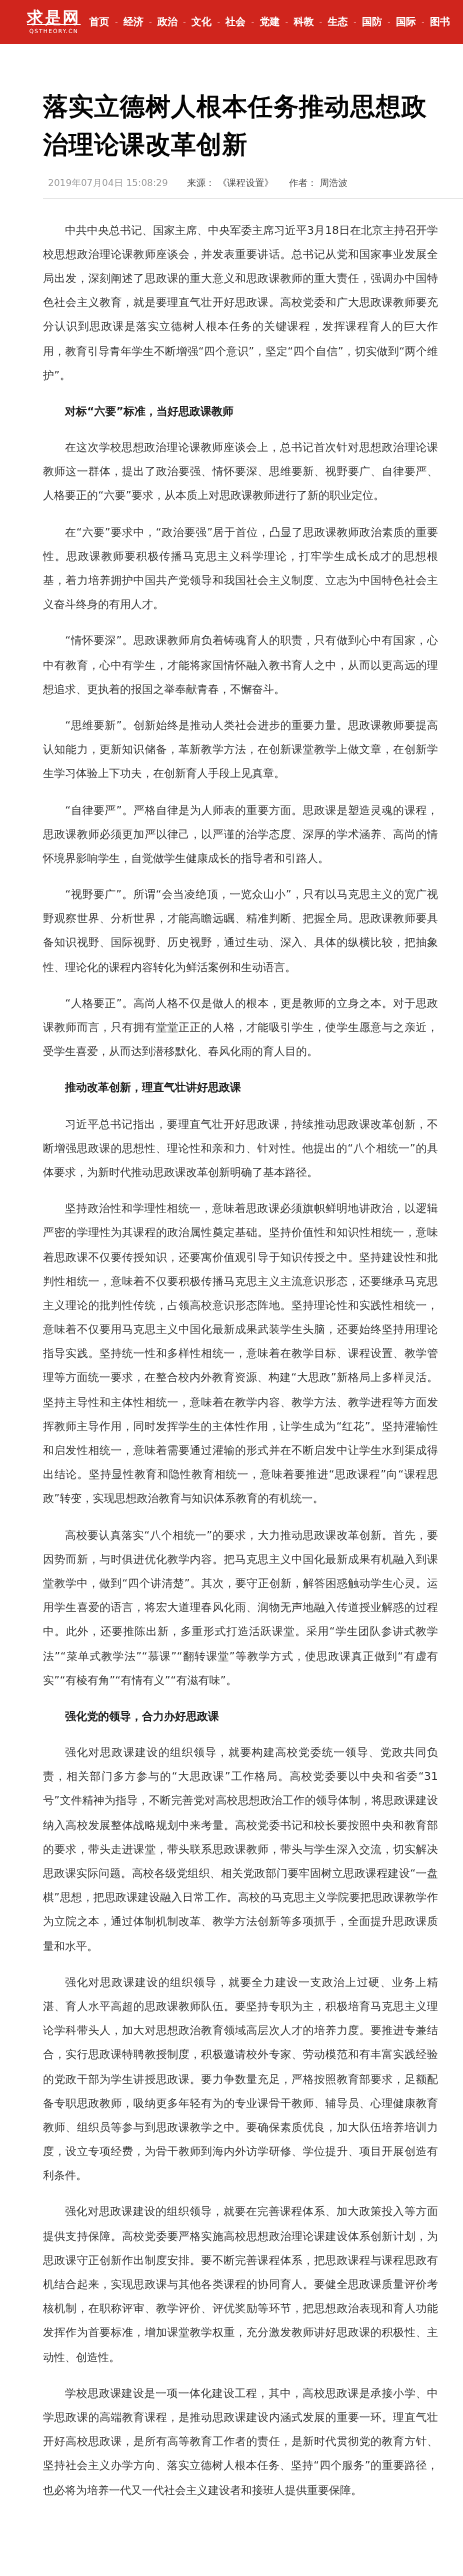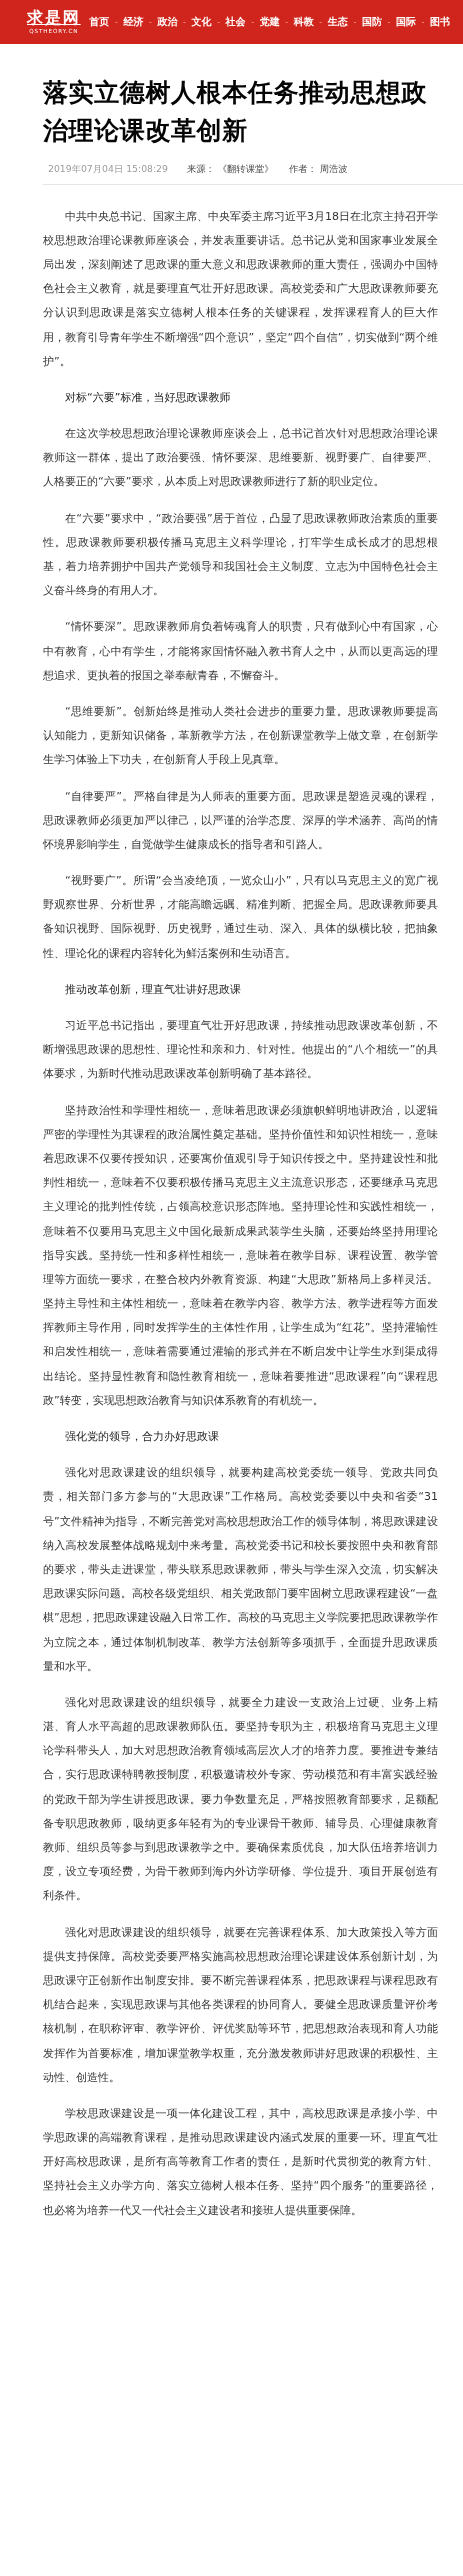--- a/index.html
+++ b/index.html
@@ -13,32 +13,32 @@
   .logo { margin-left:27px; color:#fff; text-align:center; cursor:pointer; }
   .logo-title { font-size:16px; font-weight:700; letter-spacing:1.9px; line-height:18.5px;text-decoration:underline; }
   .logo-sub { font-size:5.6px; letter-spacing:0.9px; line-height:6.8px; }
   .nav { display:flex; align-items:center; margin-left:8.6px; }
   .nav-cell { display:flex; align-items:center; }
   .nav-sep { color:#f0a19c; font-size:8px; margin:0 5.6px; }
   .nav-cell:first-of-type .nav-sep { display:none; }
   .nav-link { color:#ffffff; font-size:10px; font-weight:600; text-decoration:none; white-space:nowrap; cursor:pointer; }
 
   
-  .article-title { margin:30px 0 0 43px; width:405px; font-size:25px; font-weight:700; color:#050505; line-height:1.5; letter-spacing:0.6px; }
+  .article-title { margin:44px 0 0 43px; width:405px; font-size:25px; font-weight:700; color:#050505; line-height:1.5; letter-spacing:0.6px; }
   .meta-row { margin:13.6px 0 0 48px; font-size:9.3px; color:#4a4a4a; }
   .meta-date { color:#9b9b9b; margin-right:16px; }
   .meta-label { color:#4a4a4a; }
   .meta-value { color:#4a4a4a; margin-right:12.4px; }
   .divider { margin-left:43px; width:618px; border-top:0.6px solid #e6e6e6; }
   .divider.top { margin-top:8.6px; }
 
   
   .article-body { margin-left:43px; width:395px; font-size:11px; line-height:2.2; color:#333; text-align:justify; padding-top:7.4px; }
   .article-body p { margin:12px 0; text-indent:2em; }
-  .article-body p.h2 { font-weight:400; color:#222; }
+  .article-body p.h2 { font-weight:700; color:#222; }
 </style>
 </head>
 <body>
 
 <div id="viewport">
   <div class="page">
 
     <div class="red-header">
       <div class="logo">
         <div class="logo-title">求是网</div>
@@ -100,21 +100,21 @@
             <span class="nav-sep">-</span>
             <a class="nav-link">图书</a>
           </span>
         </div>
     </div>
 
     <h1 class="article-title">落实立德树人根本任务推动思想政治理论课改革创新</h1>
     <div class="meta-row">
       <span class="meta-date">2019年07月04日 15:08:29</span>
       <span class="meta-label">来源：</span>
-      <span class="meta-value">《翻转课堂》</span>
+      <span class="meta-value">《课程设置》</span>
       <span class="meta-label">作者：</span>
       <span class="meta-value">周浩波</span>
     </div>
     <div class="divider top"></div>
 
     <div class="article-body">
 
         <p class="p">中共中央总书记、国家主席、中央军委主席习近平3月18日在北京主持召开学校思想政治理论课教师座谈会，并发表重要讲话。总书记从党和国家事业发展全局出发，深刻阐述了思政课的重大意义和思政课教师的重大责任，强调办中国特色社会主义教育，就是要理直气壮开好思政课。高校党委和广大思政课教师要充分认识到思政课是落实立德树人根本任务的关键课程，发挥课程育人的巨大作用，教育引导青年学生不断增强“四个意识”，坚定“四个自信”，切实做到“两个维护”。</p>
 
         <p class="h2">对标“六要”标准，当好思政课教师</p>
@@ -124,27 +124,29 @@
         <p class="p">在“六要”要求中，“政治要强”居于首位，凸显了思政课教师政治素质的重要性。思政课教师要积极传播马克思主义科学理论，打牢学生成长成才的思想根基，着力培养拥护中国共产党领导和我国社会主义制度、立志为中国特色社会主义奋斗终身的有用人才。</p>
 
         <p class="p">“情怀要深”。思政课教师肩负着铸魂育人的职责，只有做到心中有国家，心中有教育，心中有学生，才能将家国情怀融入教书育人之中，从而以更高远的理想追求、更执着的报国之举奉献青春，不懈奋斗。</p>
 
         <p class="p">“思维要新”。创新始终是推动人类社会进步的重要力量。思政课教师要提高认知能力，更新知识储备，革新教学方法，在创新课堂教学上做文章，在创新学生学习体验上下功夫，在创新育人手段上见真章。</p>
 
         <p class="p">“自律要严”。严格自律是为人师表的重要方面。思政课是塑造灵魂的课程，思政课教师必须更加严以律己，以严谨的治学态度、深厚的学术涵养、高尚的情怀境界影响学生，自觉做学生健康成长的指导者和引路人。</p>
 
         <p class="p">“视野要广”。所谓“会当凌绝顶，一览众山小”，只有以马克思主义的宽广视野观察世界、分析世界，才能高瞻远瞩、精准判断、把握全局。思政课教师要具备知识视野、国际视野、历史视野，通过生动、深入、具体的纵横比较，把抽象性、理论化的课程内容转化为鲜活案例和生动语言。</p>
 
+        <p class="p">“人格要正”。高尚人格不仅是做人的根本，更是教师的立身之本。对于思政课教师而言，只有拥有堂堂正正的人格，才能吸引学生，使学生愿意与之亲近，受学生喜爱，从而达到潜移默化、春风化雨的育人目的。</p>
 
         <p class="h2">推动改革创新，理直气壮讲好思政课</p>
 
         <p class="p">习近平总书记指出，要理直气壮开好思政课，持续推动思政课改革创新，不断增强思政课的思想性、理论性和亲和力、针对性。他提出的“八个相统一”的具体要求，为新时代推动思政课改革创新明确了基本路径。</p>
 
         <p class="p">坚持政治性和学理性相统一，意味着思政课必须旗帜鲜明地讲政治，以逻辑严密的学理性为其课程的政治属性奠定基础。坚持价值性和知识性相统一，意味着思政课不仅要传授知识，还要寓价值观引导于知识传授之中。坚持建设性和批判性相统一，意味着不仅要积极传播马克思主义主流意识形态，还要继承马克思主义理论的批判性传统，占领高校意识形态阵地。坚持理论性和实践性相统一，意味着不仅要用马克思主义中国化最新成果武装学生头脑，还要始终坚持用理论指导实践。坚持统一性和多样性相统一，意味着在教学目标、课程设置、教学管理等方面统一要求，在整合校内外教育资源、构建“大思政”新格局上多样灵活。坚持主导性和主体性相统一，意味着在教学内容、教学方法、教学进程等方面发挥教师主导作用，同时发挥学生的主体性作用，让学生成为“红花”。坚持灌输性和启发性相统一，意味着需要通过灌输的形式并在不断启发中让学生水到渠成得出结论。坚持显性教育和隐性教育相统一，意味着要推进“思政课程”向“课程思政”转变，实现思想政治教育与知识体系教育的有机统一。</p>
 
+        <p class="p">高校要认真落实“八个相统一”的要求，大力推动思政课改革创新。首先，要因势而新，与时俱进优化教学内容。把马克思主义中国化最新成果有机融入到课堂教学中，做到“四个讲清楚”。其次，要守正创新，解答困惑触动学生心灵。运用学生喜爱的语言，将宏大道理春风化雨、润物无声地融入传道授业解惑的过程中。此外，还要推陈出新，多重形式打造活跃课堂。采用“学生团队参讲式教学法”“菜单式教学法”“慕课”“翻转课堂”等教学方式，使思政课真正做到“有虚有实”“有棱有角”“有情有义”“有滋有味”。</p>
 
         <p class="h2">强化党的领导，合力办好思政课</p>
 
         <p class="p">强化对思政课建设的组织领导，就要构建高校党委统一领导、党政共同负责，相关部门多方参与的“大思政课”工作格局。高校党委要以中央和省委“31号”文件精神为指导，不断完善党对高校思想政治工作的领导体制，将思政课建设纳入高校发展整体战略规划中来考量。高校党委书记和校长要按照中央和教育部的要求，带头走进课堂，带头联系思政课教师，带头与学生深入交流，切实解决思政课实际问题。高校各级党组织、相关党政部门要牢固树立思政课程建设“一盘棋”思想，把思政课建设融入日常工作。高校的马克思主义学院要把思政课教学作为立院之本，通过体制机制改革、教学方法创新等多项抓手，全面提升思政课质量和水平。</p>
 
         <p class="p">强化对思政课建设的组织领导，就要全力建设一支政治上过硬、业务上精湛、育人水平高超的思政课教师队伍。要坚持专职为主，积极培育马克思主义理论学科带头人，加大对思想政治教育领域高层次人才的培养力度。要推进专兼结合，实行思政课特聘教授制度，积极邀请校外专家、劳动模范和有丰富实践经验的党政干部为学生讲授思政课。要力争数量充足，严格按照教育部要求，足额配备专职思政教师，吸纳更多年轻有为的专业课骨干教师、辅导员、心理健康教育教师、组织员等参与到思政课教学之中。要确保素质优良，加大队伍培养培训力度，设立专项经费，为骨干教师到海内外访学研修、学位提升、项目开展创造有利条件。</p>
 
         <p class="p">强化对思政课建设的组织领导，就要在完善课程体系、加大政策投入等方面提供支持保障。高校党委要严格实施高校思想政治理论课建设体系创新计划，为思政课守正创新作出制度安排。要不断完善课程体系，把思政课程与课程思政有机结合起来，实现思政课与其他各类课程的协同育人。要健全思政课质量评价考核机制，在职称评审、教学评价、评优奖励等环节，把思想政治表现和育人功能发挥作为首要标准，增加课堂教学权重，充分激发教师讲好思政课的积极性、主动性、创造性。</p>
 
         <p class="p">学校思政课建设是一项一体化建设工程，其中，高校思政课是承接小学、中学思政课的高端教育课程，是推动思政课建设内涵式发展的重要一环。理直气壮开好高校思政课，是所有高等教育工作者的责任，是新时代贯彻党的教育方针、坚持社会主义办学方向、落实立德树人根本任务、坚持“四个服务”的重要路径，也必将为培养一代又一代社会主义建设者和接班人提供重要保障。</p>

